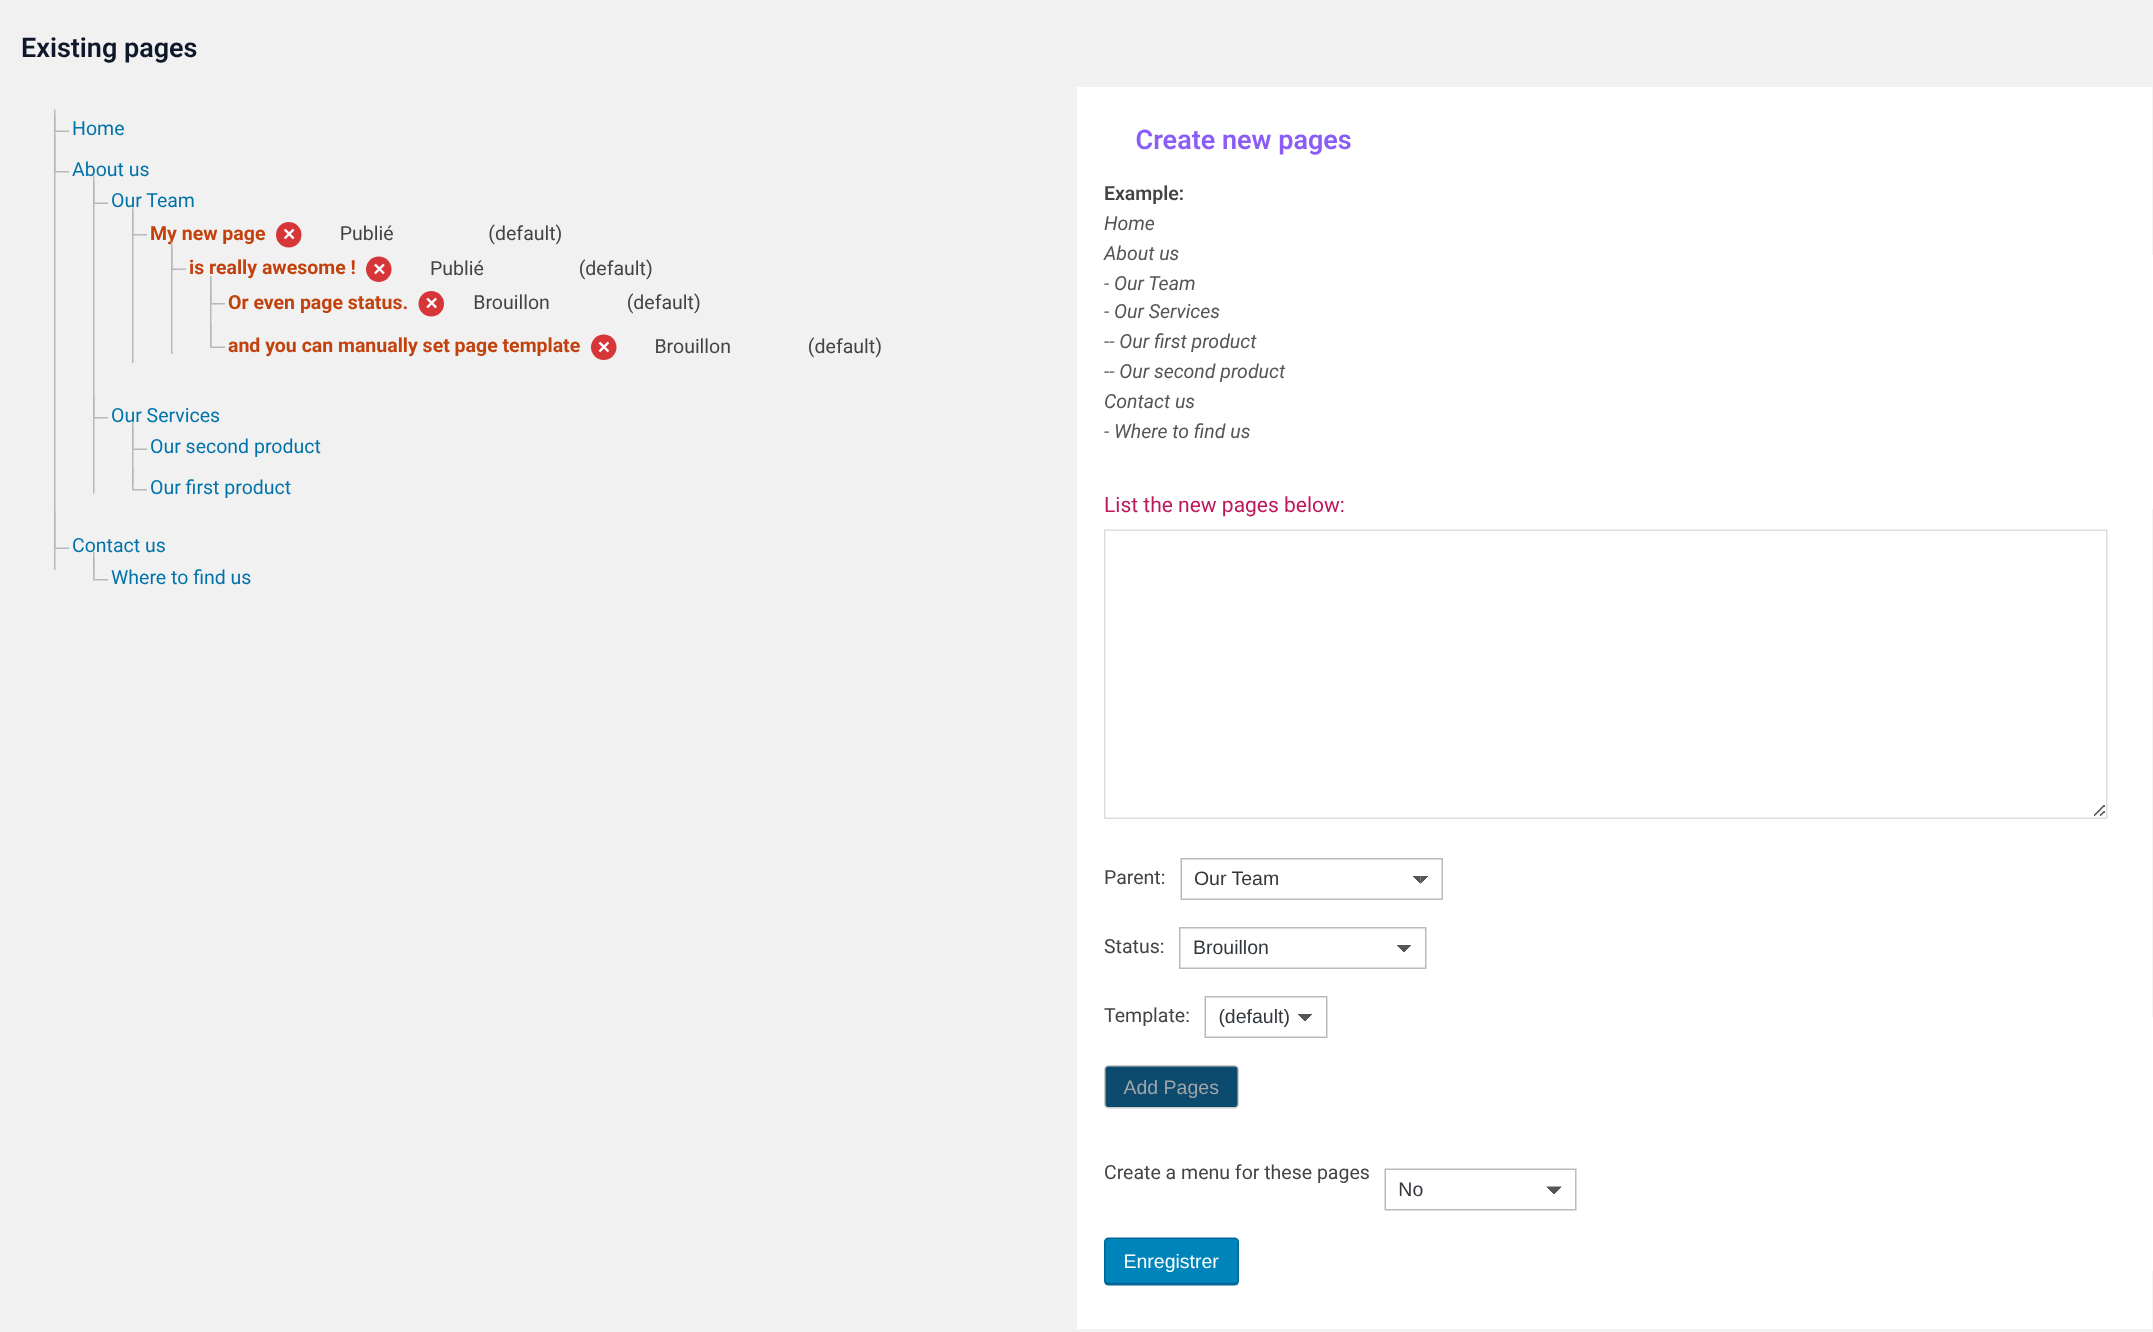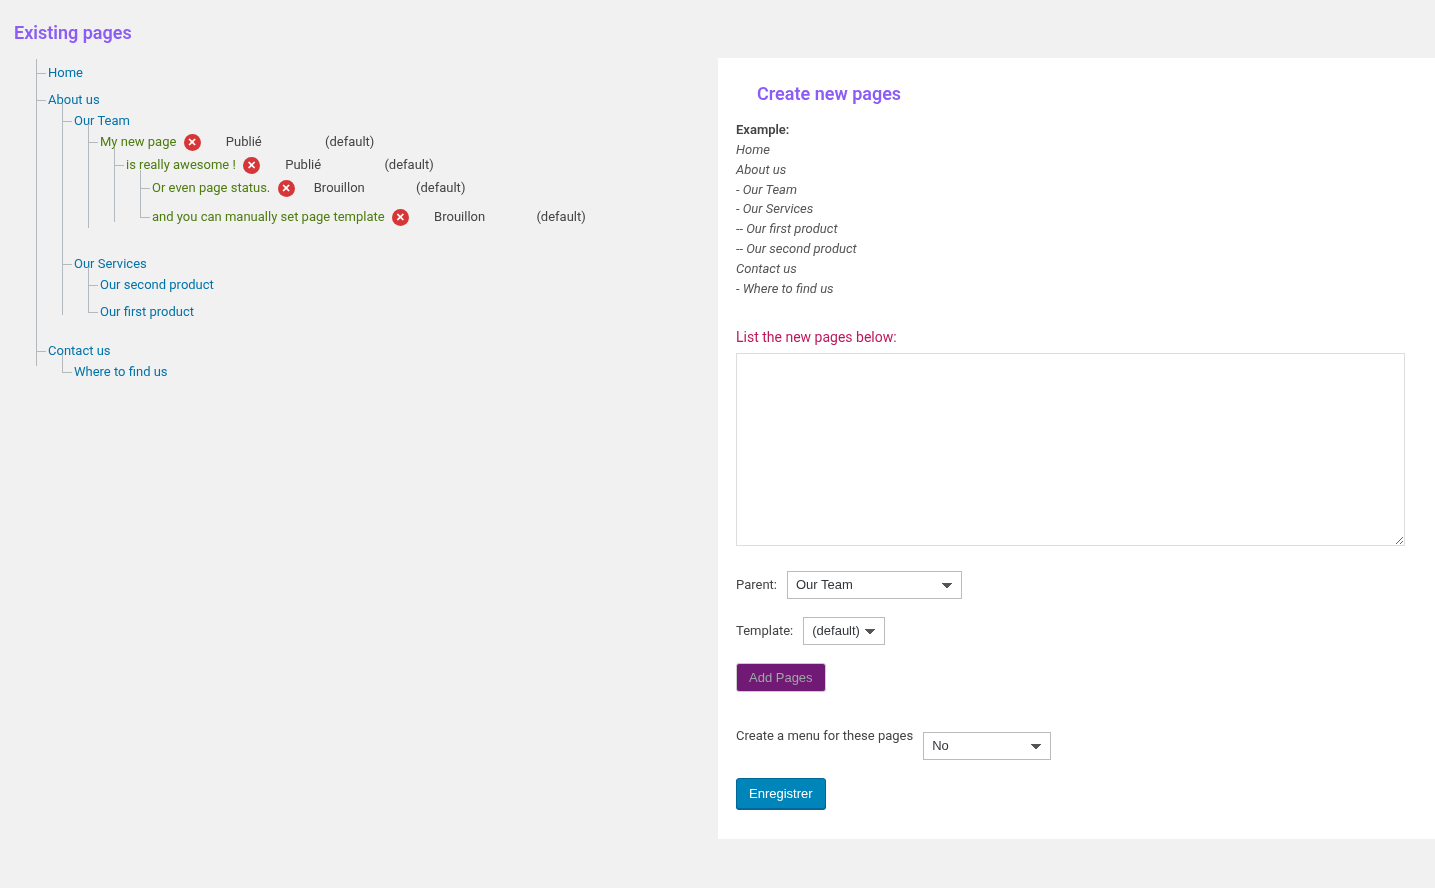--- a/index.html
+++ b/index.html
@@ -7,21 +7,21 @@
       font-family: -apple-system, BlinkMacSystemFont, "Segoe UI", Roboto, Arial, sans-serif;
       font-size: 13px;
       color: #23282d;
       background: #f1f1f1;
       width: 1435px;
       height: 888px;
     }
     .main-wrap { display: flex; padding: 0; }
     .left-col { flex: 0 0 718px; padding: 0 20px 20px 14px; }
     .right-col { flex: 1; background: #fff; padding: 25px 30px 30px 18px; margin-top: 58px; }
-    h1 { font-size: 18px; font-weight: 600; margin: 22px 0 16px 0; color: #8b5cf6; }
+    h1 { font-size: 18px; font-weight: 600; margin: 22px 0 30px 0; color: #0f172a; }
     h2 { font-size: 18px; font-weight: 600; color: #8b5cf6; margin-bottom: 17px; margin-left: 21px; }
 
     .tree { margin-left: 34px; font-size: 13px; }
     .tree ul { list-style: none; margin-left: 26px; padding: 0; position: relative; }
     .tree > ul { margin-left: 0; }
     .tree li { position: relative; padding: 6px 0 6px 0; }
 
     .tree ul::before {
       content: "";
       position: absolute;
@@ -77,21 +77,21 @@
       width: 10px;
       border-top: 1px solid #b4b9be;
     }
     .tree > ul::before {
       display: block;
       top: 5px;
       height: calc(100% - 30px);
     }
 
     .node-link { color: #0073aa; text-decoration: none; cursor: pointer; }
-    .node-link.bold { font-weight: 400; color: #4d7c0f; }
+    .node-link.bold { font-weight: 700; color: #c2410c; }
 
     .delete-badge {
       display: inline-flex;
       width: 17px; height: 17px;
       background: #d63638;
       border-radius: 50%;
       color: #fff;
       align-items: center; justify-content: center;
       font-size: 11px; font-weight: 700;
       margin-left: 4px;
@@ -131,21 +131,21 @@
       background-size: 5px 5px;
       background-repeat: no-repeat;
     }
     select.wide { min-width: 175px; }
     select.med { min-width: 165px; }
     select.narrow { min-width: 75px; }
     select.menu { min-width: 128px; margin-top: 20px; }
 
     .btn {
       border: 1px solid #ccc;
-      background: #701a75;
+      background: #0c4a6e;
       color: #a0a5aa;
       padding: 6px 12px;
       font-size: 13px;
       border-radius: 3px;
       cursor: pointer;
     }
     .btn.primary {
       background: #0085ba;
       border-color: #006799;
       color: #fff;
@@ -238,20 +238,26 @@
     <label class="form-label">List the new pages below:</label>
     <textarea class="pages-input" style=""></textarea>
 
     <div class="form-row">
       <label>Parent:</label>
       <select class="wide">
         <option>   Our Team</option>
       </select>
     </div>
 
+    <div class="form-row">
+      <label>Status:</label>
+      <select class="med">
+        <option>Brouillon</option>
+      </select>
+    </div>
 
     <div class="form-row">
       <label>Template:</label>
       <select class="narrow">
         <option>(default)</option>
       </select>
     </div>
 
     <div class="btn-row">
       <button class="btn">Add Pages</button>

